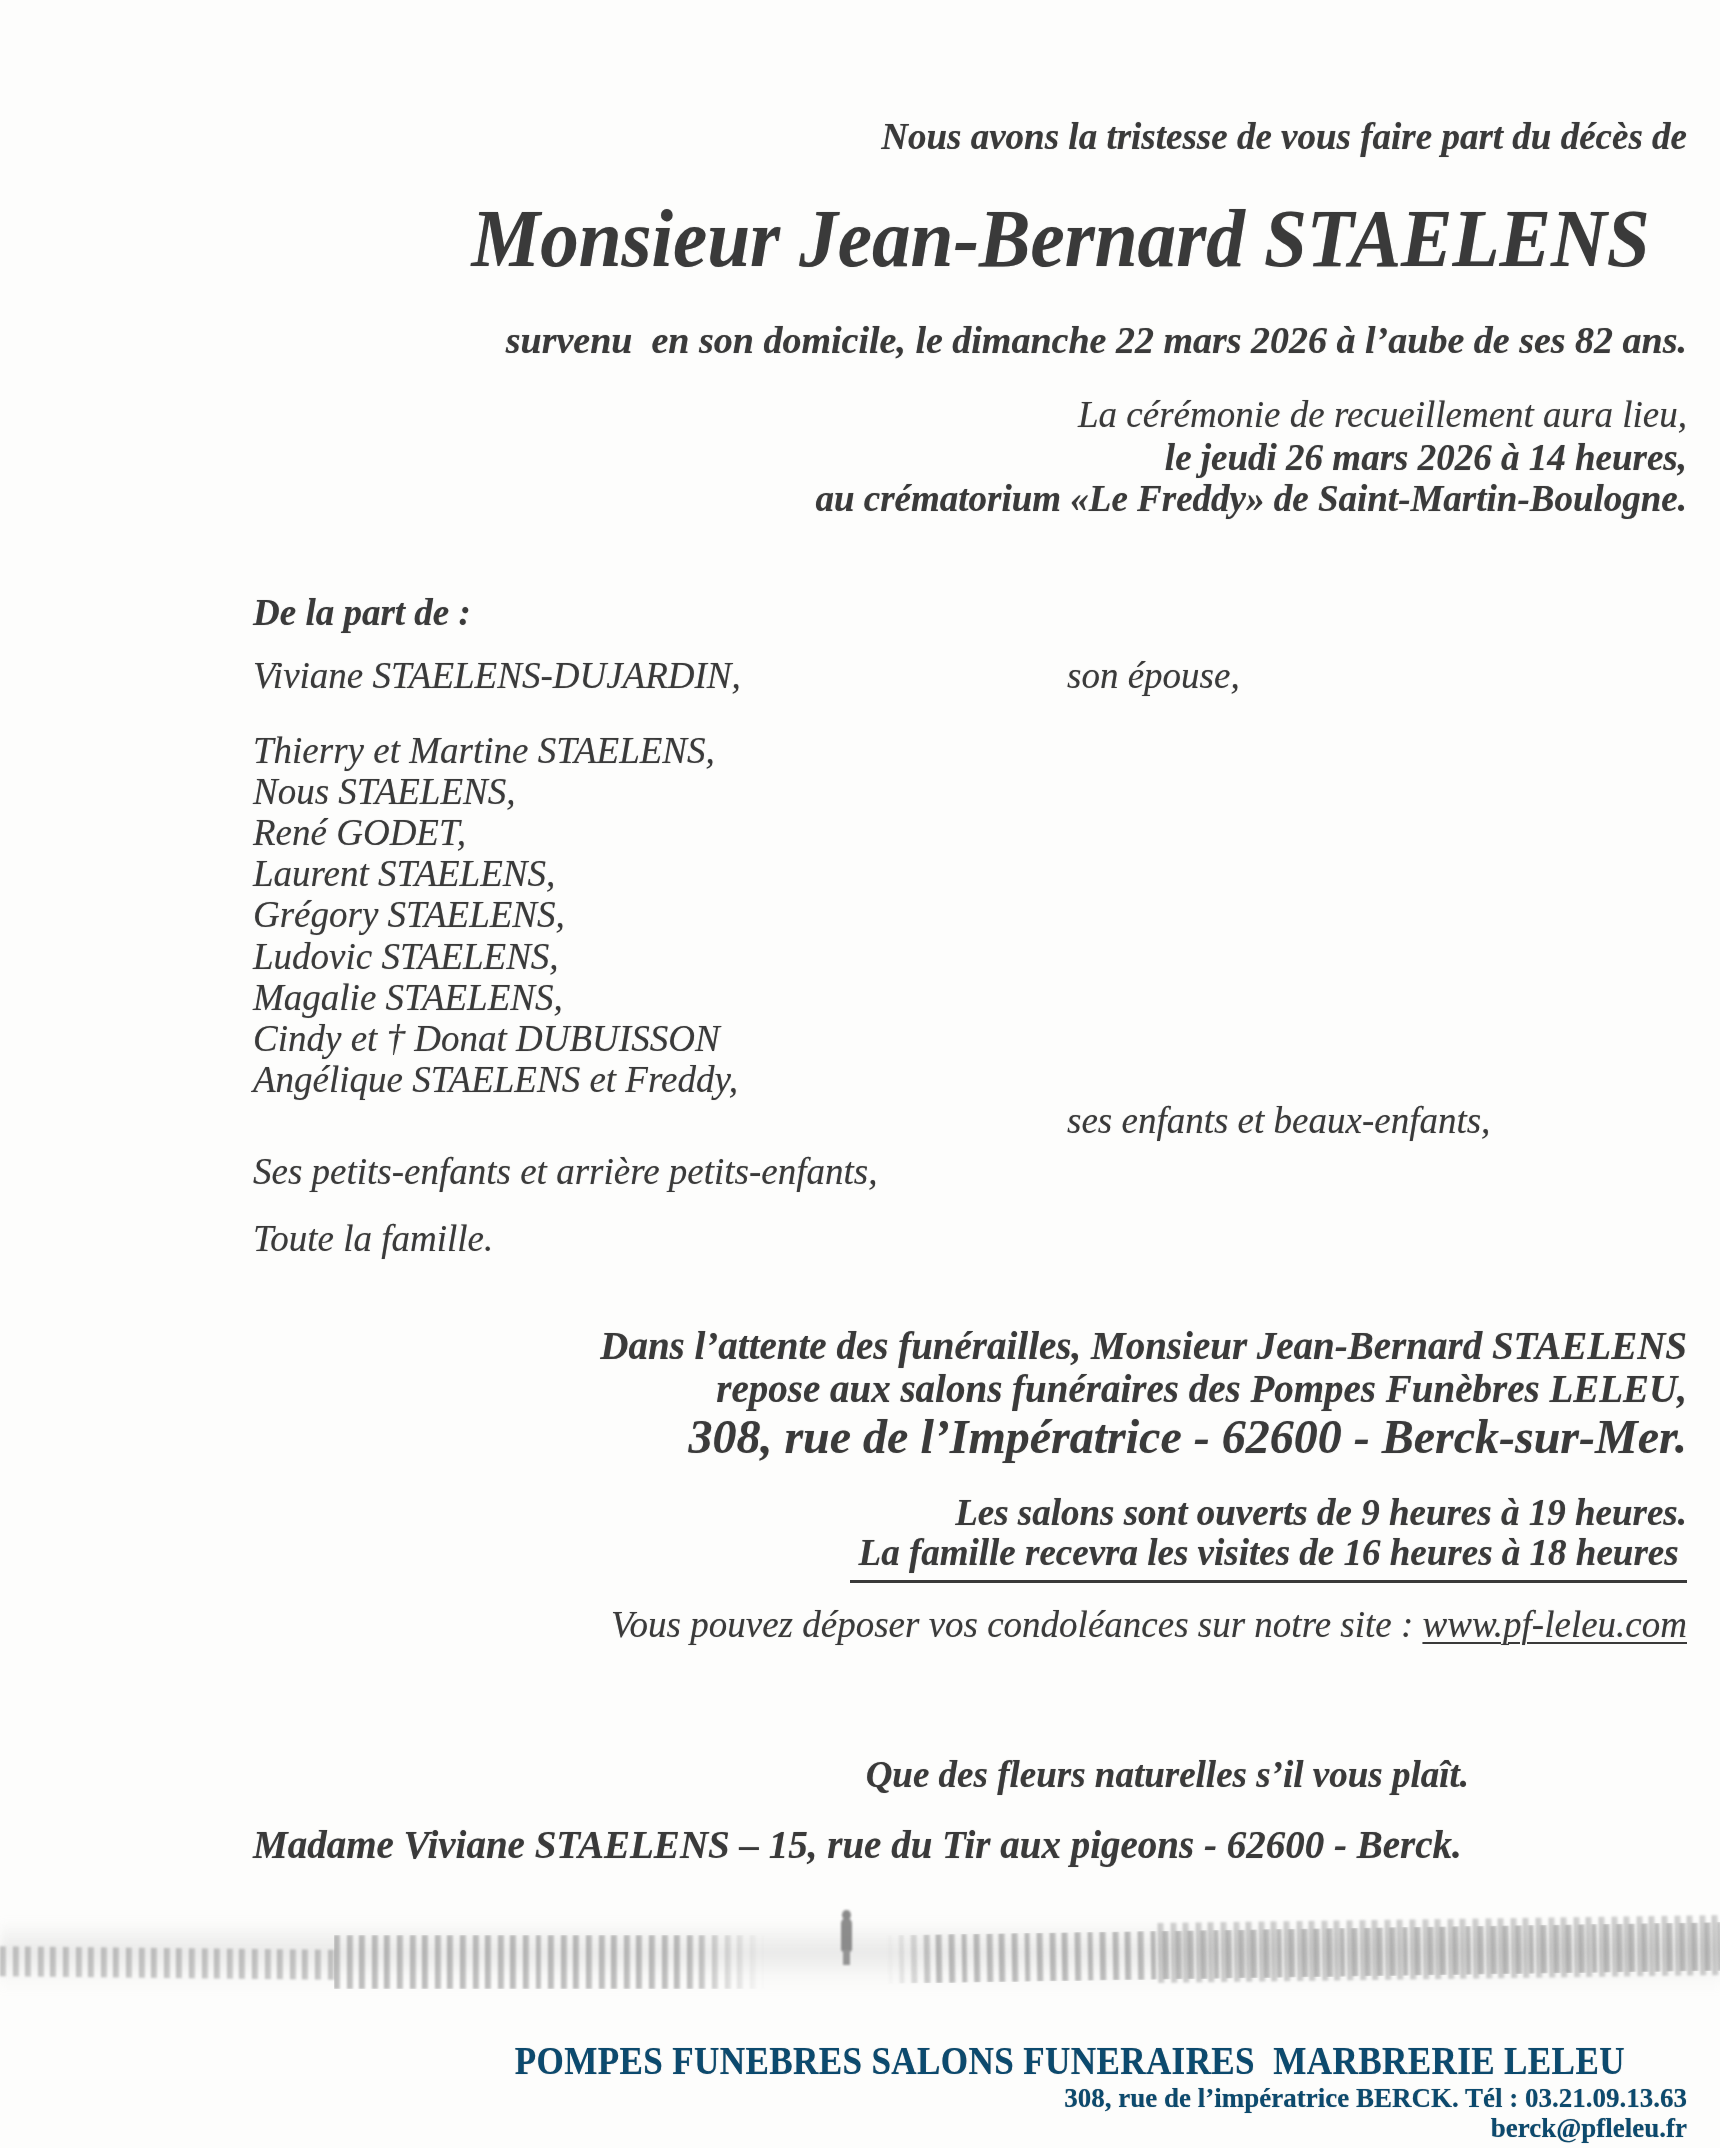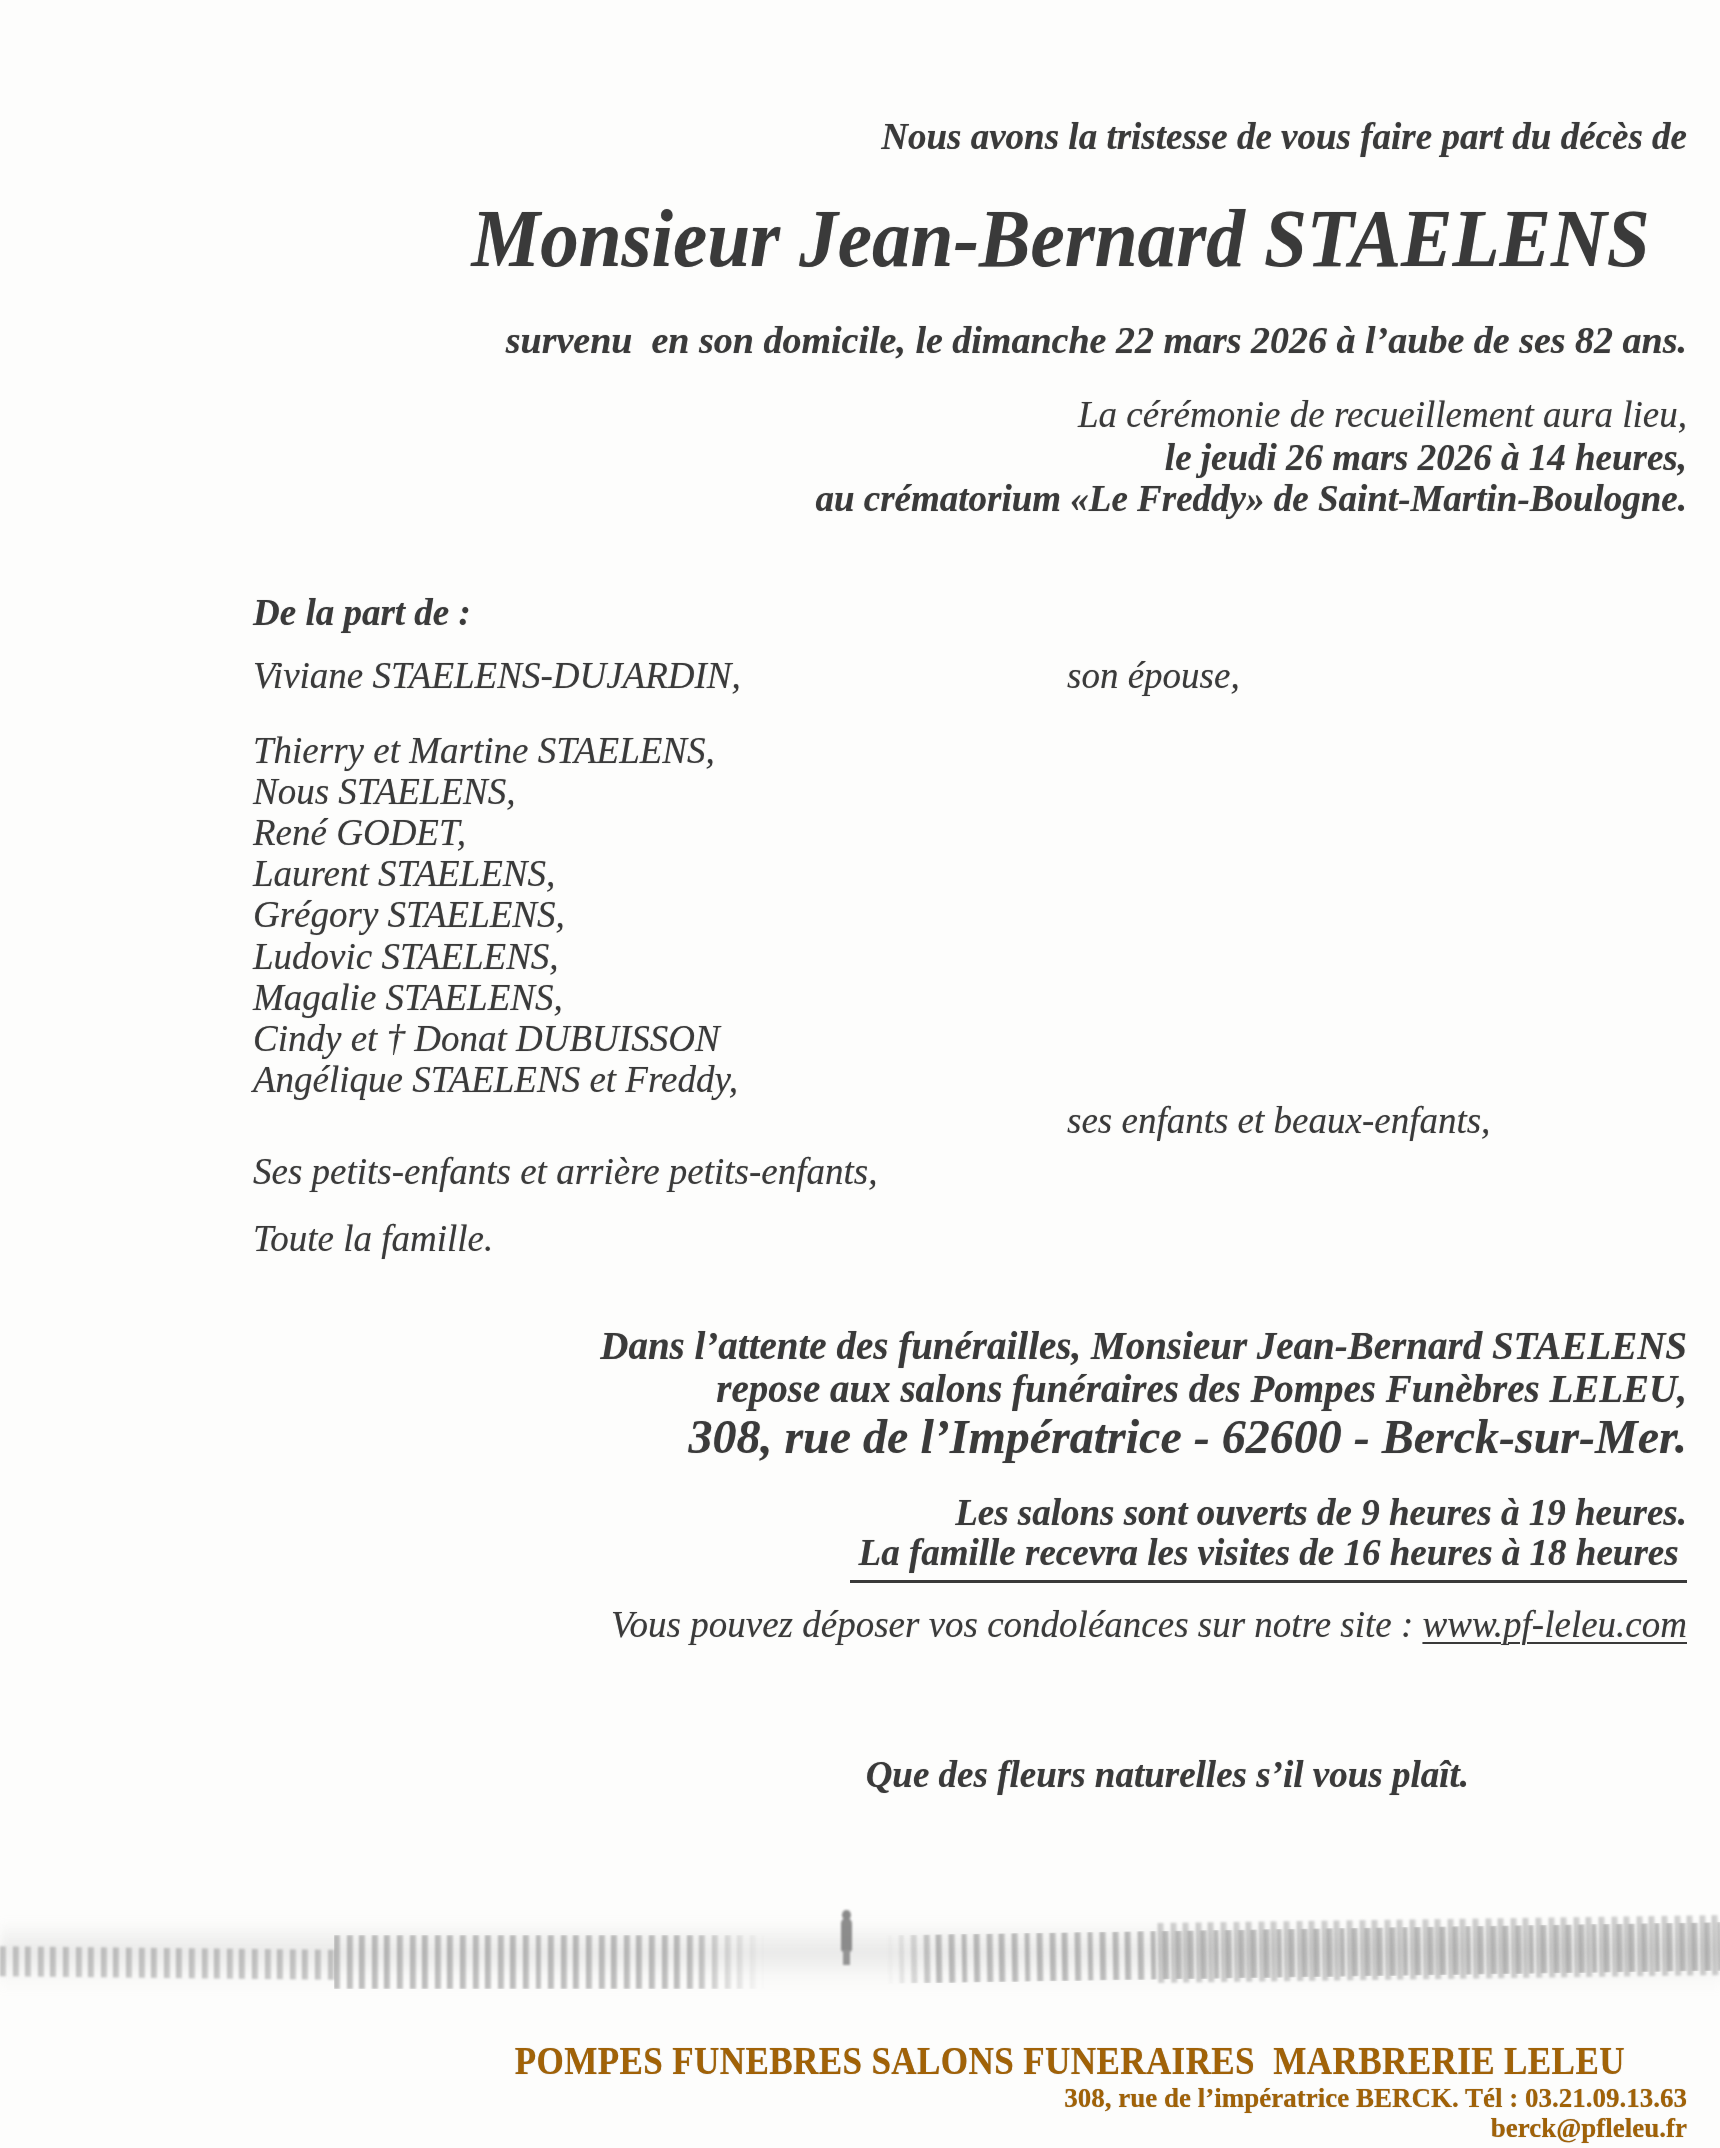--- a/index.html
+++ b/index.html
@@ -18,21 +18,21 @@
     font-size:37px;
     line-height:1.12;
     text-shadow:0 0 1px rgba(55,55,55,.45);
   }
   .center{left:0;width:1687px;text-align:right;}
   .bold{font-weight:bold;}
   .title{font-size:82px;line-height:1;}
   .title .squeeze{display:inline-block;transform:scaleX(.94);transform-origin:center;}
   .underlined{display:inline-block;border-bottom:3.4px solid #3a3a3a;padding:0 8.4px 6.7px 8.4px;}
   .urlline{ text-decoration:underline; text-decoration-thickness:2.1px; text-underline-offset:5px;}
-  .upright{font-style:normal;color:#a16207;}
+  .upright{font-style:normal;color:#0c4a6e;}
   .footer-company{font-size:39px;letter-spacing:0.4px;}
   .footer-company .squeeze{display:inline-block;transform:scaleX(.9);transform-origin:center;}
   .footer-small{font-size:27px;}
   
   .beach{position:absolute;left:0;top:1898px;width:1721px;height:147px;}
   .haze{
     position:absolute;left:0;top:22px;width:100%;height:72px;
     background:linear-gradient(to bottom, rgba(195,195,195,0) 0%, rgba(185,185,185,.28) 45%, rgba(200,200,200,.10) 75%, rgba(255,255,255,0) 100%);
     filter:blur(4.2px);
   }
@@ -97,20 +97,21 @@
   <div class="ln center bold" style="top:1324px;font-size:39px">Dans l’attente des funérailles, Monsieur Jean-Bernard STAELENS</div>
   <div class="ln center bold" style="top:1410px;font-size:48px">308, rue de l’Impératrice - 62600 - Berck-sur-Mer.</div>
 
   <div class="ln center bold" style="top:1492px">Les salons sont ouverts de 9 heures à 19 heures.</div>
   <div class="ln center bold" style="top:1532px"><span class="underlined">La famille recevra les visites de 16 heures à 18 heures</span></div>
 
   <div class="ln bold" style="top:1754px;right:252px">Que des fleurs naturelles s’il vous plaît.</div>
 
   <div class="ln center" style="top:1604px"><span>Vous pouvez déposer vos condoléances sur notre site : </span><span class="urlline">www.pf-leleu.com</span></div>
 
+  <div class="ln bold" style="top:1823px;left:253px;font-size:39px">Madame Viviane STAELENS – 15, rue du Tir aux pigeons - 62600 - Berck.</div>
 
   <div class="beach">
     <div class="haze"></div>
     <div class="fence fence-left"></div>
     <div class="fence fence-mid"></div>
     <div class="fence fence-right"></div>
     <div class="fence fence-right2"></div>
     <div class="figure">
       <div class="head"></div>
       <div class="body"></div>

